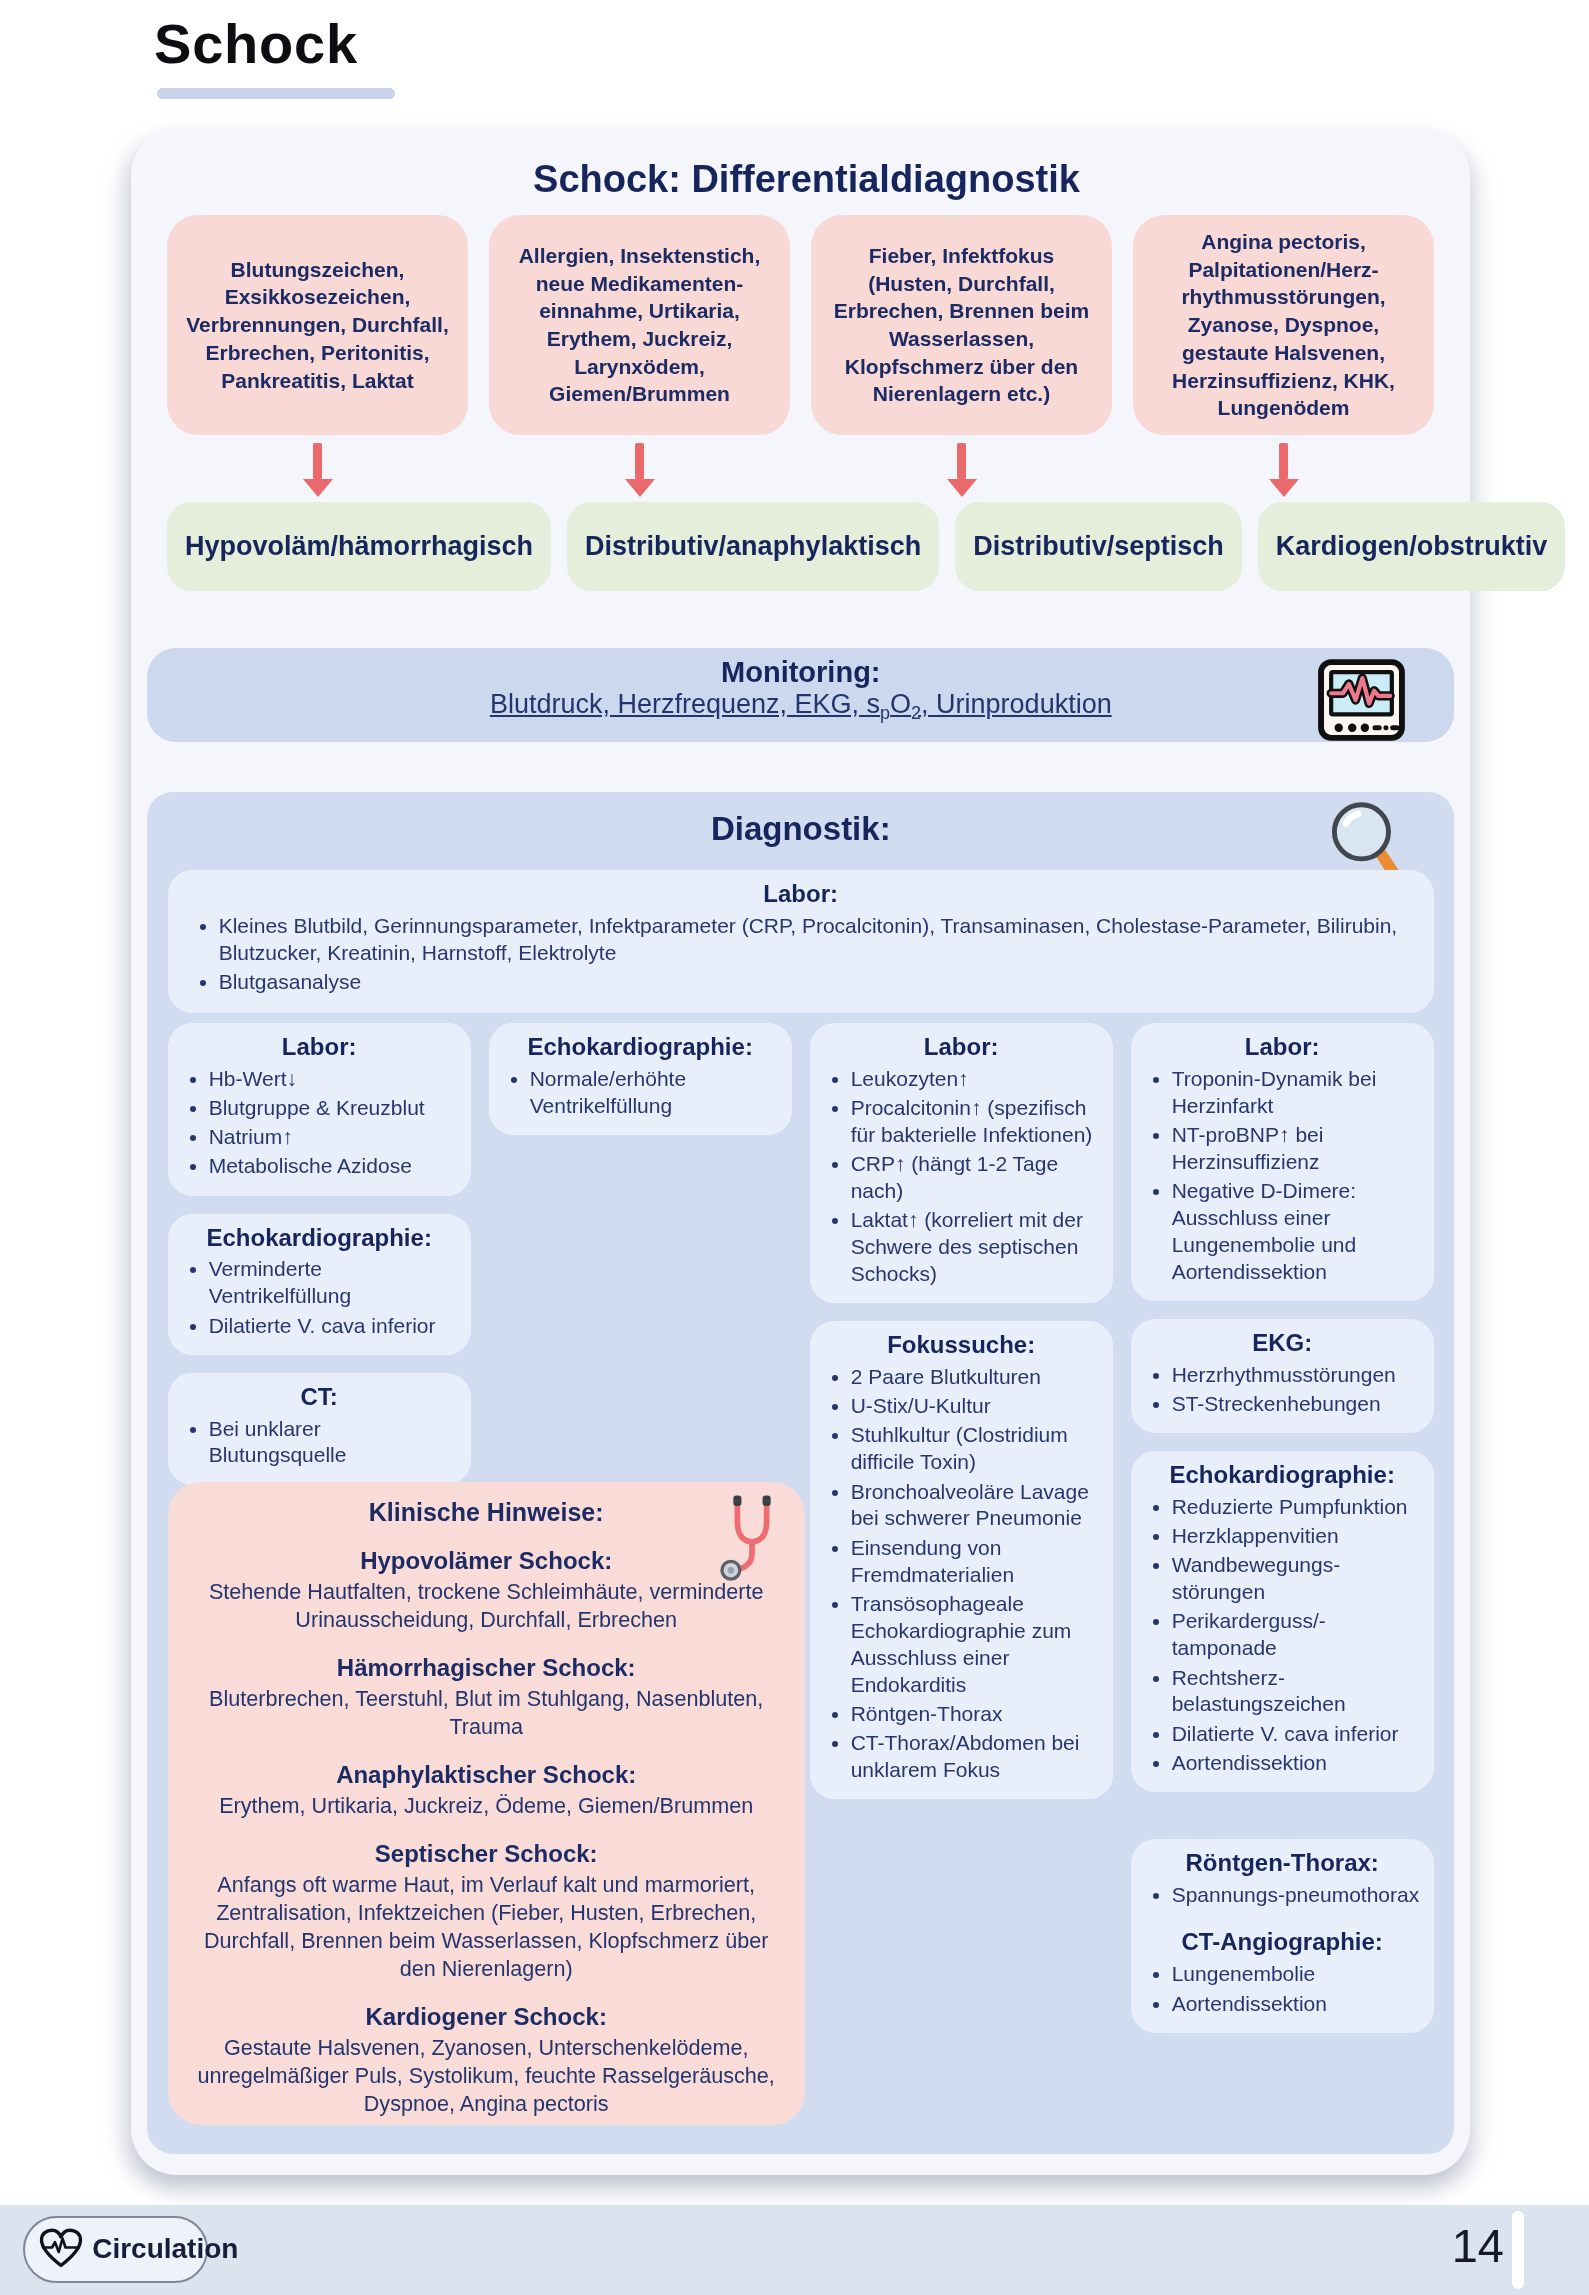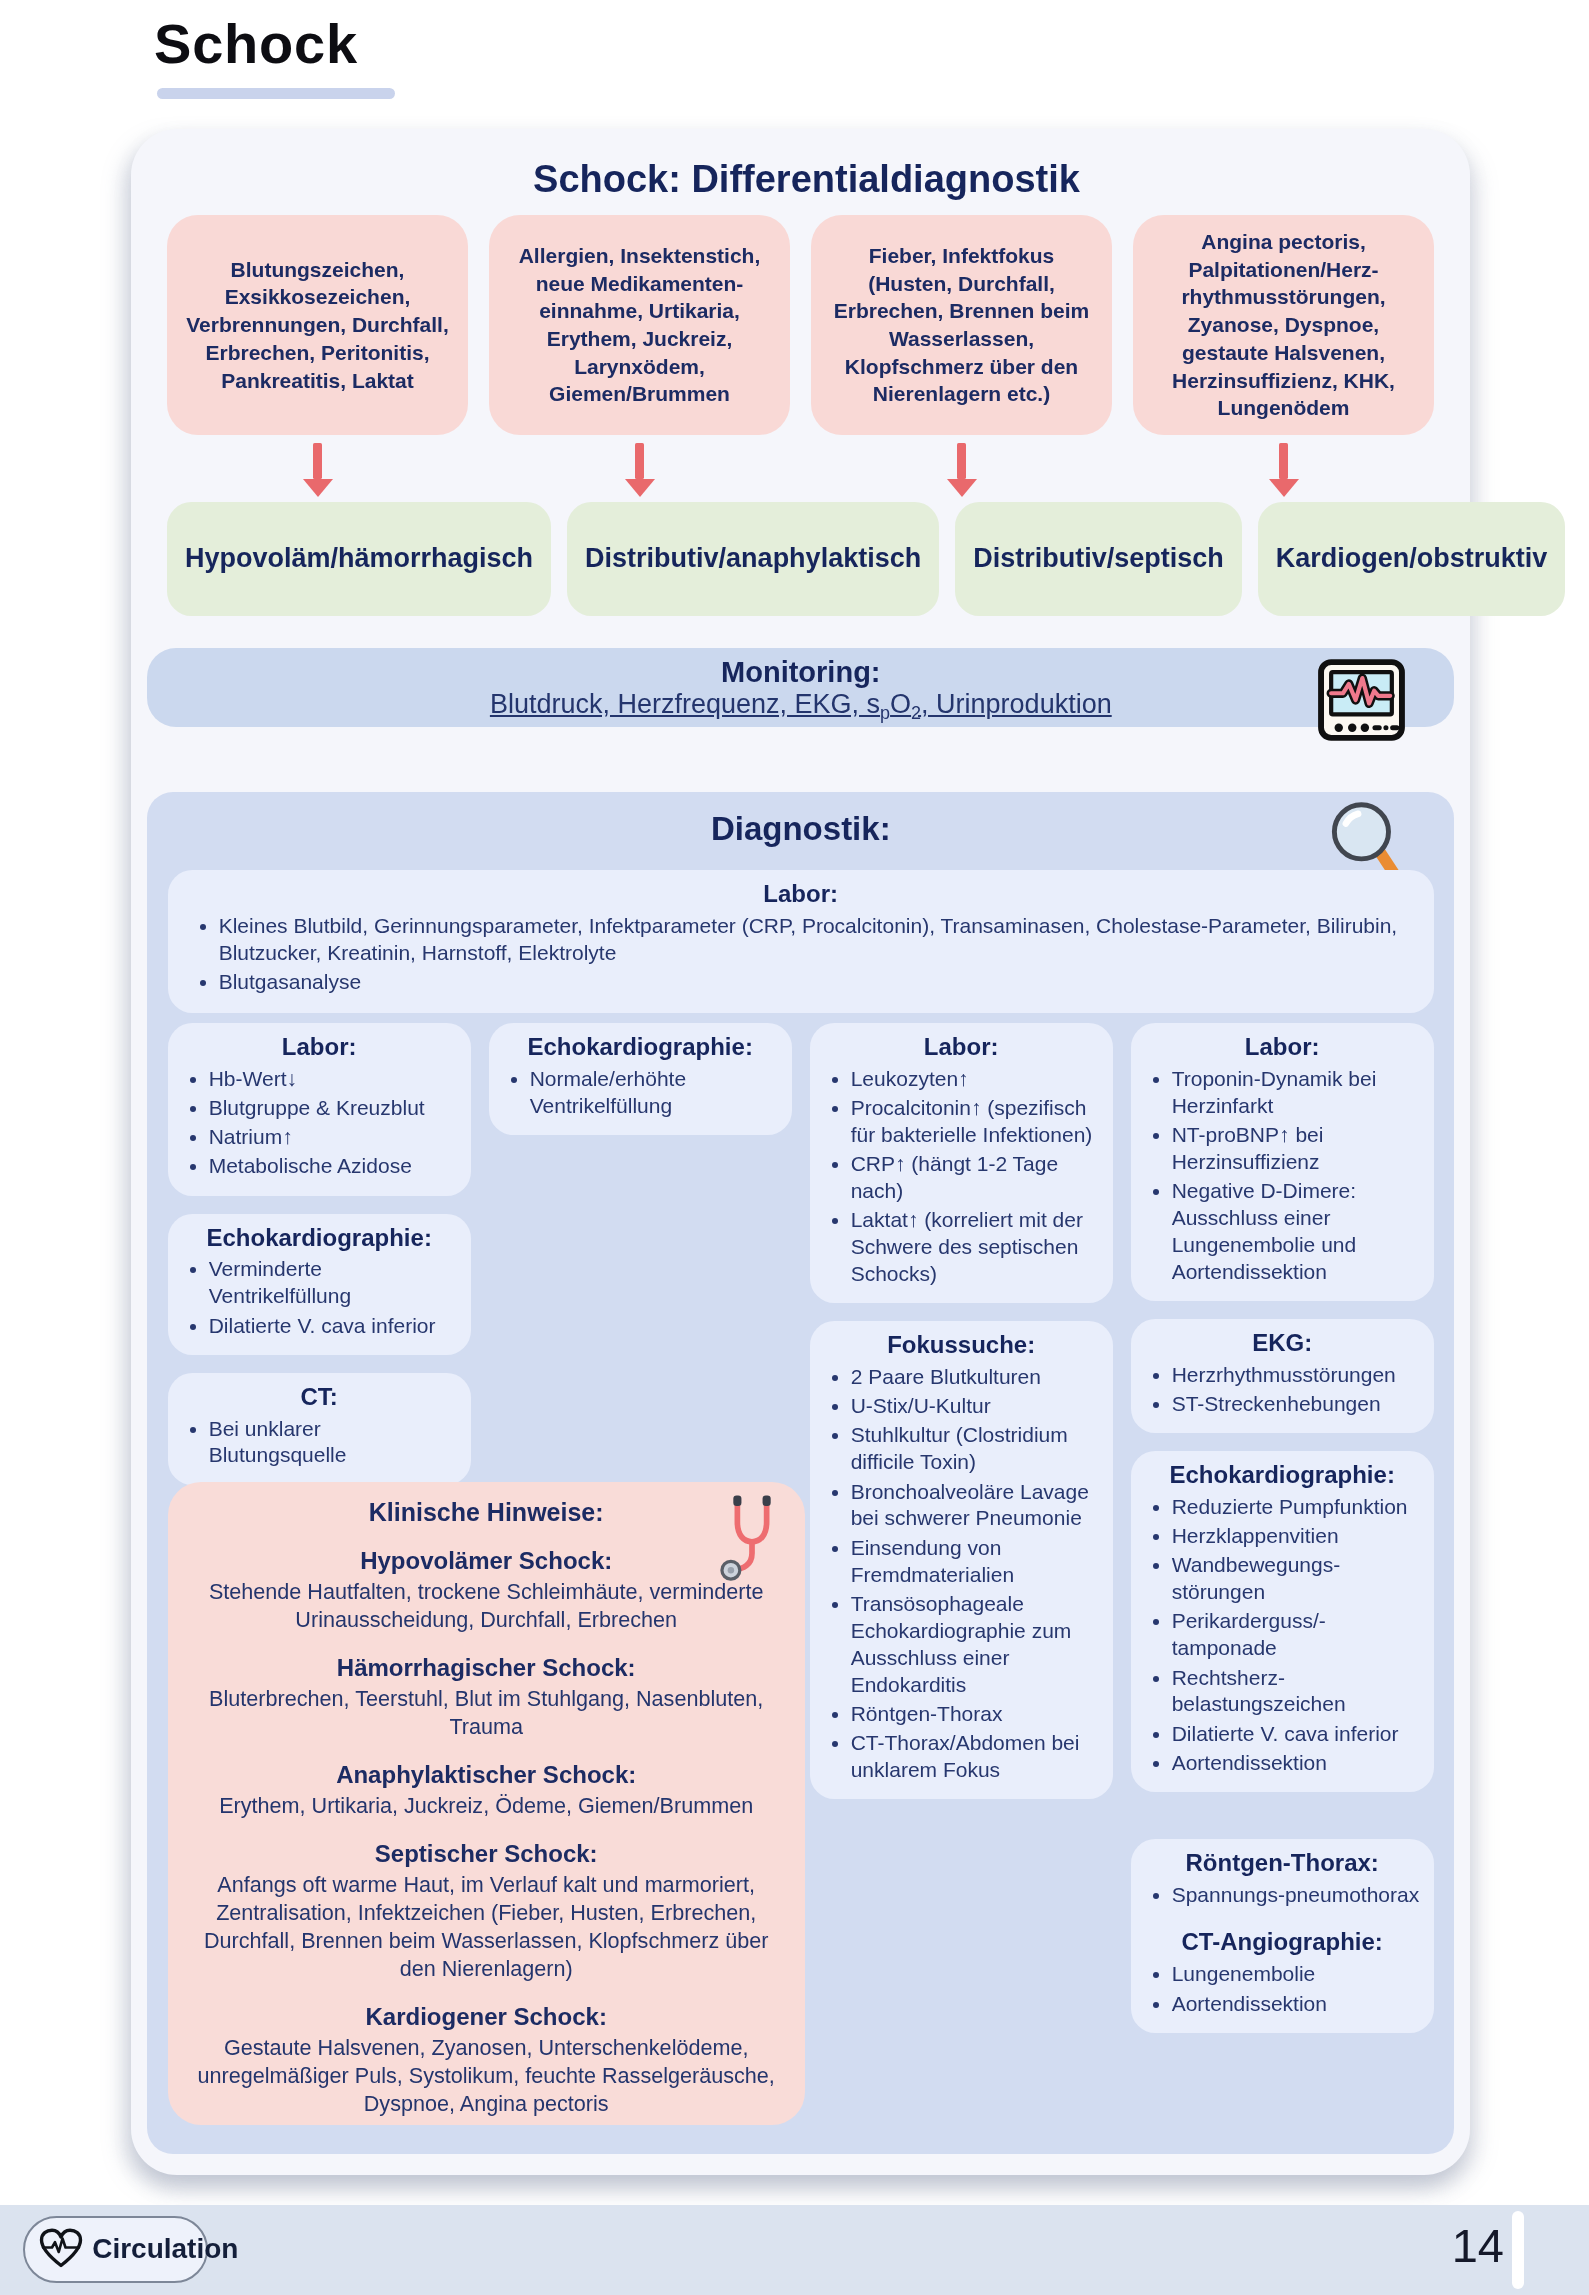--- a/index.html
+++ b/index.html
@@ -16,25 +16,25 @@
   .card-title{position:absolute;left:0;top:23px;width:100%;margin:6px;text-align:center;
               font-size:38px;font-weight:800;color:#16255c;}
   .grid-row{position:absolute;left:36px;width:1267px;display:grid;grid-template-columns:repeat(4,1fr);gap:21px;}
   .pink-row{top:86px;height:212px;}
   .cause-box{background:#f9d9d6;border-radius:31px;display:flex;align-items:center;justify-content:center;
              padding:13px 14.7px;text-align:center;font-size:21px;font-weight:700;line-height:1.32;color:#1c2b63;}
   .arrow-row{top:314px;height:57px;}
   .arrow{position:relative;width:9px;height:36px;background:#e9696c;margin:0 auto;border-radius:1.6px;}
   .arrow::after{content:"";position:absolute;top:100%;left:50%;transform:translateX(-50%);
                 border:15.5px solid transparent;border-top:18px solid #e9696c;border-bottom:none;}
-  .green-row{top:373px;height:114px;gap:16px;}
+  .green-row{top:373px;height:89px;gap:16px;}
   .type-box{background:#e4eeda;border-radius:24.5px;display:flex;align-items:center;justify-content:center;
             padding:8.2px 18px;text-align:center;font-size:27px;font-weight:800;line-height:1.25;color:#16255c;}
   
-  .monitor-bar{position:absolute;left:16.3px;top:519px;width:1307px;height:79px;border-radius:29px;
+  .monitor-bar{position:absolute;left:16.3px;top:519px;width:1307px;height:94px;border-radius:29px;
                background:#cbd8ee;}
   .monitor-title{margin:8.2px 0 0 0;text-align:center;font-size:29px;font-weight:800;color:#16255c;}
   .monitor-sub{margin:0 0 0 0;text-align:center;font-size:27px;font-weight:500;color:#24356d;text-decoration:underline;}
   .monitor-sub sub{font-size:18px;}
   .monitor-icon{position:absolute;right:47px;top:8.2px;width:91px;height:88px;}
   
   .diag-panel{position:absolute;left:16.3px;top:663px;width:1307px;height:1362px;border-radius:26px;
               background:#d2dcf1;}
   .diag-title{margin:18px 0 0 0;text-align:center;font-size:33px;font-weight:800;color:#16255c;}
   .magnifier-icon{position:absolute;right:45px;top:4.9px;width:82px;height:95px;}

